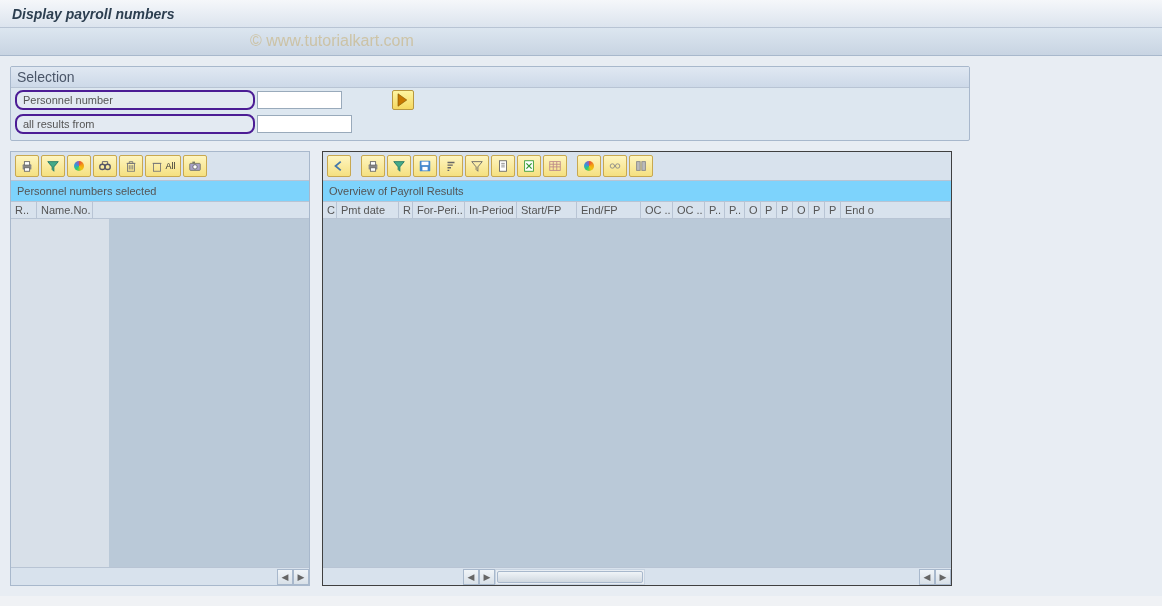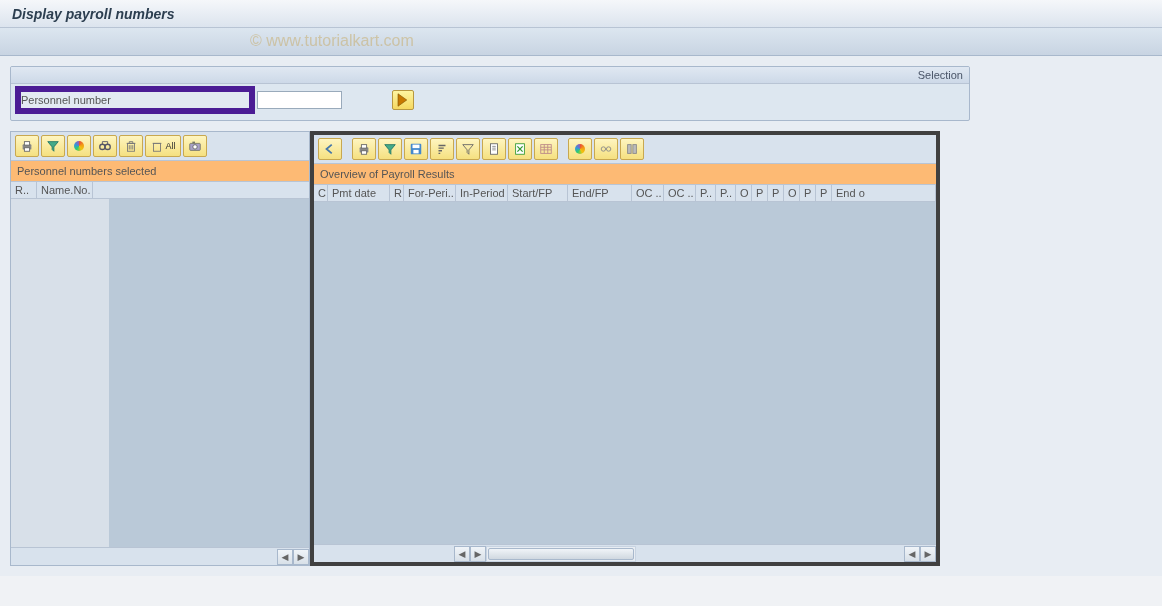--- a/index.html
+++ b/index.html
@@ -51,40 +51,39 @@
       background: #dde7f0;
       border-radius: 2px;
       margin-bottom: 10px;
       width: 960px;
       overflow: hidden;
     }
     
     .panel-title {
       background: linear-gradient(to bottom, #e0e8f2, #cdd9e8);
       padding: 2px 6px;
-      font-size: 11px;
+      font-size: 14px;
       color: #4a5568;
       border-bottom: 1px solid #b8c4d4;
-      text-align: right;
     }
     
     .field-row {
       display: flex;
       align-items: center;
       padding: 2px 4px;
     }
     
     .field-label {
       background: #e3eaf2;
-      border: 6px solid #4c1d95;
-      padding: 2px 0;
+      border: 2px solid #4c1d95;
+      padding: 2px 6px;
       width: 240px;
       font-size: 11px;
       color: #555;
-      border-radius: 0;
+      border-radius: 8px;
     }
     
     .field-input {
       border: 1px solid #9ab;
       background: #fff;
       height: 18px;
       width: 85px;
       margin-left: 2px;
       padding: 0 3px;
       font-size: 11px;
@@ -100,35 +99,35 @@
       border: 1px solid #b89840;
       border-radius: 2px;
       display: flex;
       align-items: center;
       justify-content: center;
       cursor: pointer;
     }
     
     .main-panels {
       display: flex;
-      gap: 0;
+      gap: 12px;
     }
     
     .left-panel {
       width: 300px;
       border: 1px solid #a8b8cc;
       background: #dde7f0;
       height: 435px;
       display: flex;
       flex-direction: column;
     }
     
     .right-panel {
       width: 630px;
-      border: 4px solid #404040;
+      border: 1px solid #404040;
       background: #dde7f0;
       height: 435px;
       display: flex;
       flex-direction: column;
     }
     
     .panel-toolbar {
       display: flex;
       gap: 2px;
       padding: 3px 4px;
@@ -152,21 +151,21 @@
     .tb-btn-wide {
       width: 36px;
     }
     
     .tb-btn svg { width: 14px; height: 14px; }
     
     .panel-subtitle {
       padding: 4px 6px;
       font-size: 11px;
       color: #555;
-      background: #fdba74;
+      background: #7dd3fc;
     }
     
     .grid-header {
       display: flex;
       background: #d8e2ed;
       border-top: 1px solid #b8c4d4;
       border-bottom: 1px solid #b8c4d4;
     }
     
     .gh-cell {
@@ -249,20 +248,24 @@
   <div class="selection-panel">
     <div class="panel-title">Selection</div>
     <div class="field-row">
       <div class="field-label">Personnel number</div>
       <input class="field-input" value="" style="">
       <div class="help-btn">
         <svg viewBox="0 0 16 16">
             <path d="M4 3 L11 8 L4 13 Z" fill="#c77800" stroke="#805500" stroke-width="0.5"></path>
           </svg>
       </div>
+    </div>
+    <div class="field-row">
+      <div class="field-label">all results from</div>
+      <input class="field-input input-wide" value="" style="">
     </div>
     <div style="height:4px"></div>
   </div>
 
   <div class="main-panels">
 
     <div class="left-panel">
       <div class="panel-toolbar">
         <div class="tb-btn">
             <svg viewBox="0 0 16 16">

